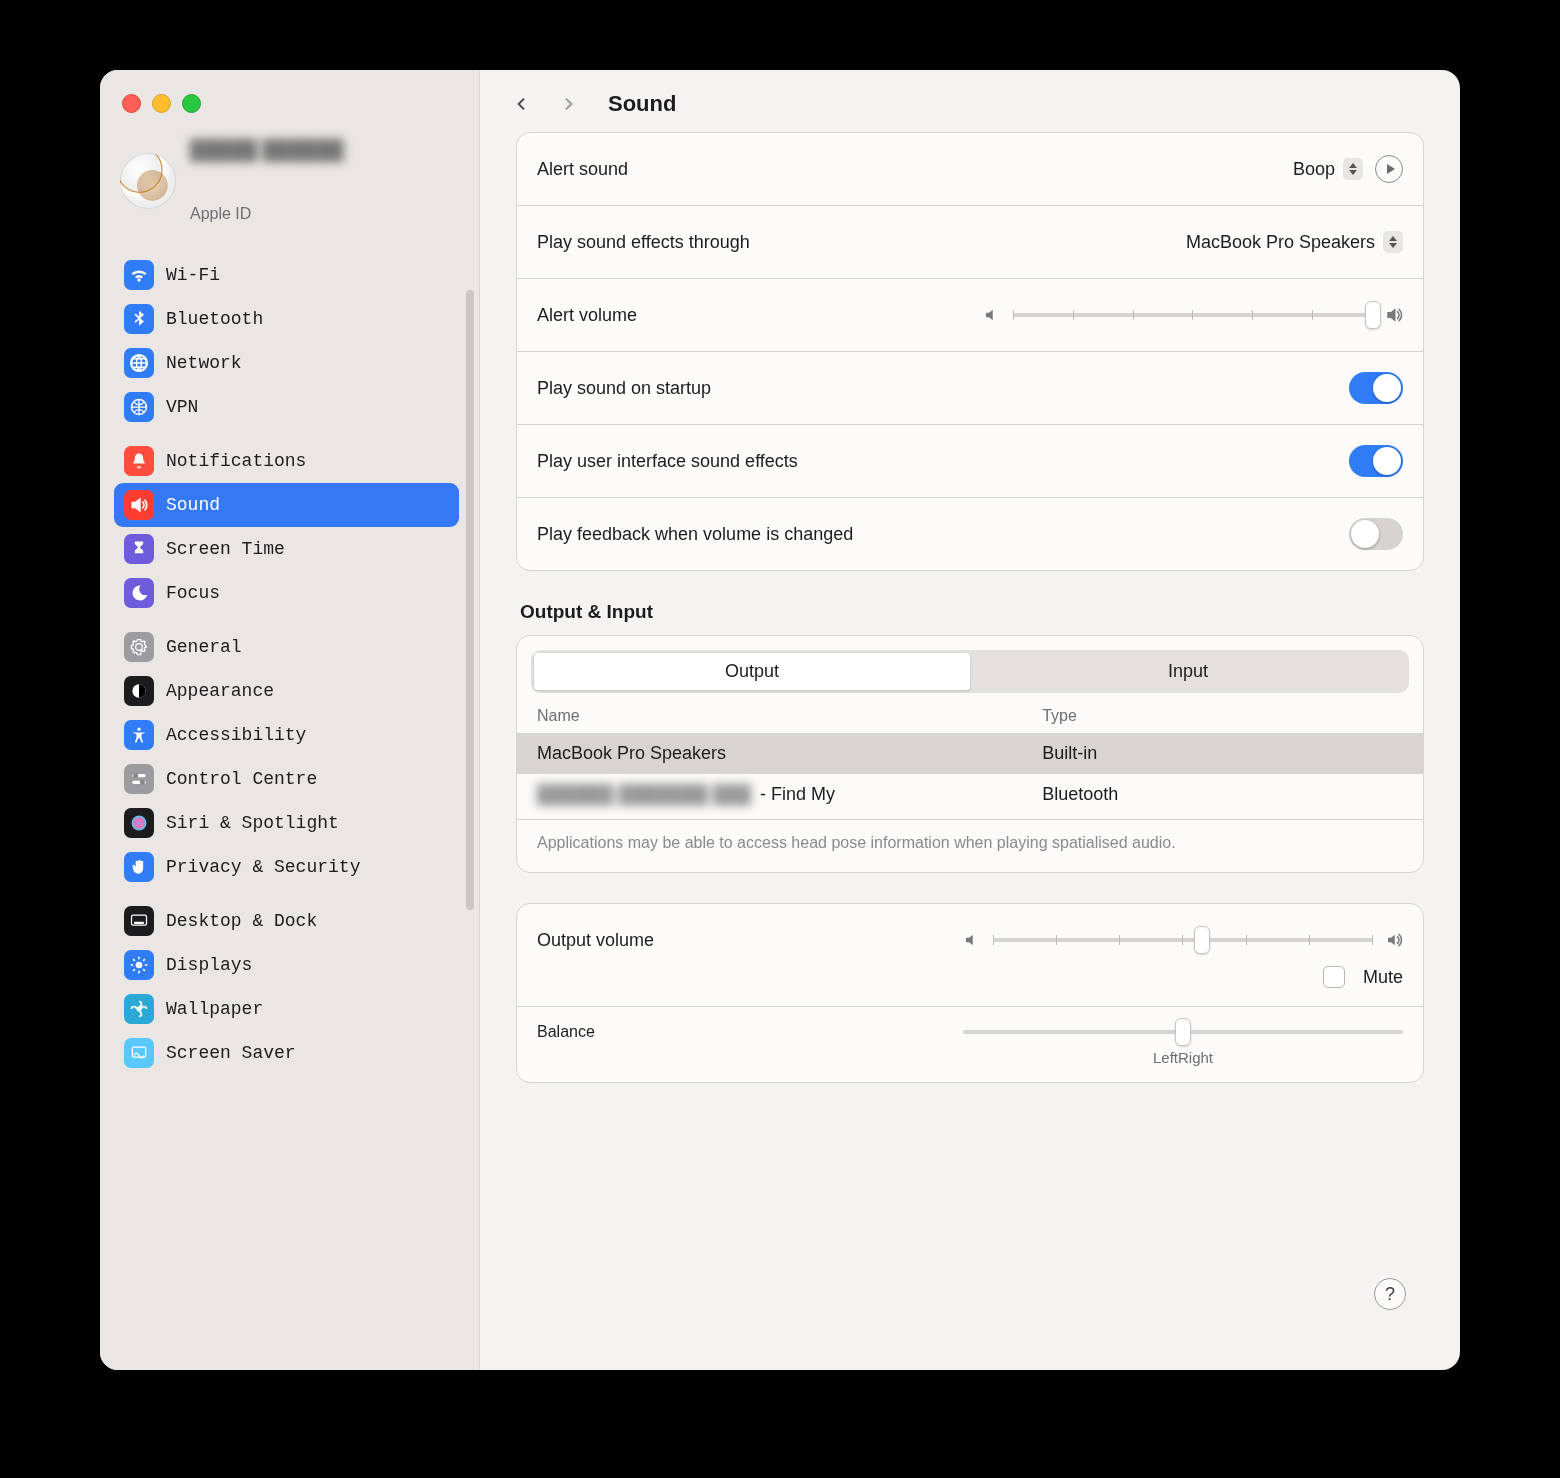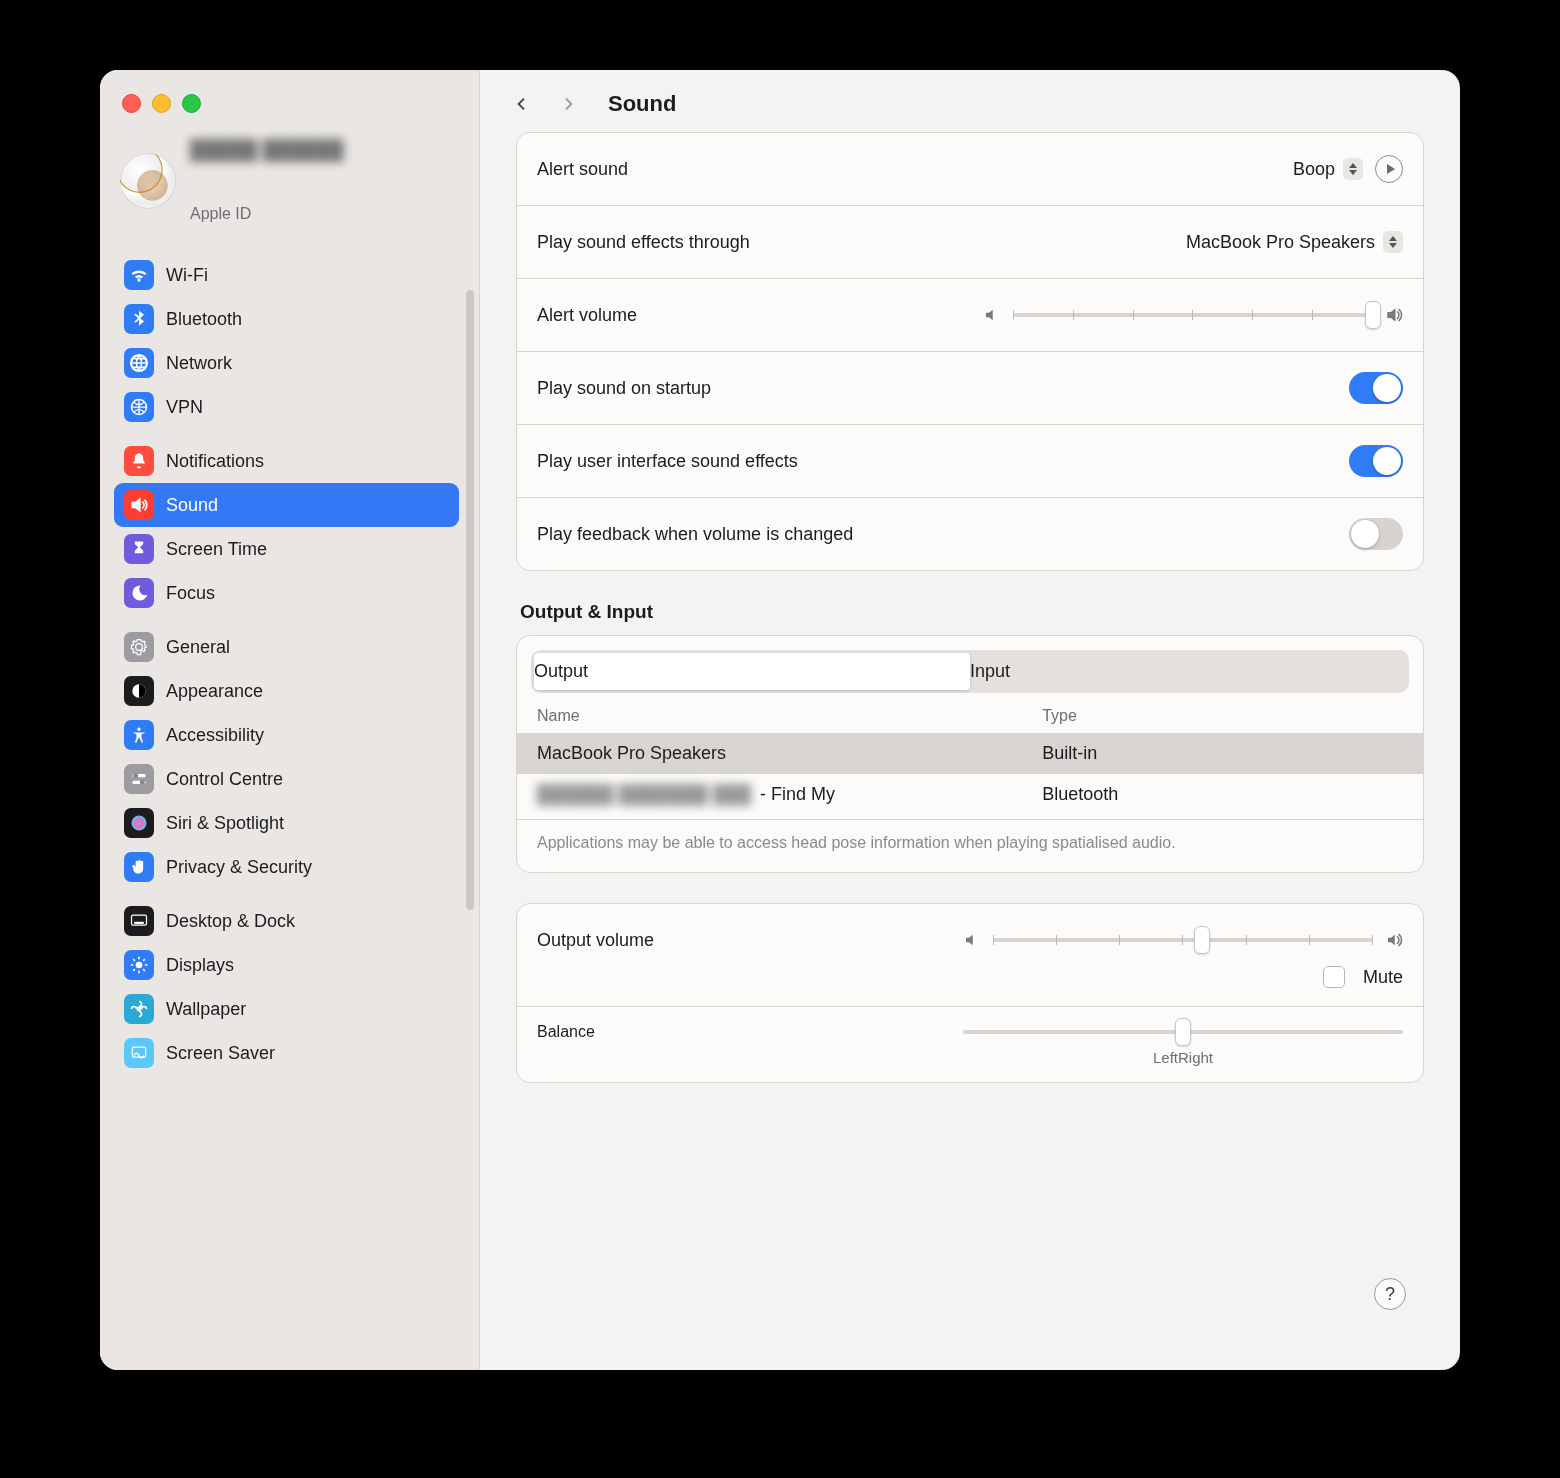--- a/index.html
+++ b/index.html
@@ -29,21 +29,21 @@
   .tl.grn{background:#28c840;border:1px solid #20a532;}
   .search{display:flex;align-items:center;background:#dcd9d6;border-radius:9px;padding:8px 12px;margin:0 6px 18px 6px;}
   .search svg{width:18px;height:18px;fill:#8a8a8e;margin-right:8px;}
   .search input{border:none;background:transparent;outline:none;font-size:18px;color:#5a5a5e;width:100%;}
   .search input::placeholder{color:#9a9a9e;}
   .profile{display:flex;align-items:center;gap:14px;margin:8px 6px 20px 6px;}
   .avatar{width:56px;height:56px;border-radius:50%;background:radial-gradient(circle at 35% 30%,#fff,#eee 40%,#c83 42%,#fff 44%,#eee 60%);box-shadow:inset 0 0 0 1px rgba(0,0,0,.1);position:relative;}
   .avatar::after{content:"";position:absolute;inset:6px;border-radius:50%;background:radial-gradient(circle at 60% 60%,#c83,#a62 40%,transparent 42%);opacity:.4;}
   .profile .name{font-size:19px;filter:blur(5px);color:#777;}
   .profile .sub{font-size:16px;color:#6e6e73;margin-top:44px;}
-  .side-list{overflow:auto;flex:1;padding-right:6px;}
+  .side-list{overflow:auto;flex:1;padding-right:6px;font-family:Liberation Mono, monospace;}
   .group{margin:10px 0;}
   .item{display:flex;align-items:center;gap:12px;padding:7px 10px;border-radius:9px;font-size:18px;cursor:default;}
   .item.active{background:var(--accent);color:#fff;}
   .item.active .ico{filter:none;}
   .ico{width:30px;height:30px;border-radius:7px;display:flex;align-items:center;justify-content:center;flex:0 0 30px;}
   .ico svg{width:20px;height:20px;fill:#fff;}
   .ico.blue{background:#2f7cf6;}
   .ico.red{background:#ff4d3d;}
   .ico.redS{background:#ff3c30;}
   .ico.purple{background:#6f5cdc;}
@@ -82,21 +82,21 @@
   .spk{width:18px;height:18px;fill:#7a7a7e;}
   
   .toggle{width:54px;height:32px;border-radius:16px;position:relative;background:#d6d3d0;transition:.15s;}
   .toggle .knob{position:absolute;top:2px;left:2px;width:28px;height:28px;border-radius:50%;background:#fff;box-shadow:0 1px 3px rgba(0,0,0,.3);}
   .toggle.on{background:#34c759;}
   .toggle.on{background:#2f7cf6;}
   .toggle.on .knob{left:24px;}
   
   .section-title{font-size:19px;font-weight:700;margin:0 4px 12px 4px;}
   .seg{display:flex;background:var(--seg-bg);border-radius:10px;padding:3px;margin:14px 14px 0 14px;}
-  .seg .opt{flex:1;text-align:left;padding:8px 0;font-size:18px;border-radius:4px;}
+  .seg .opt{flex:1;text-align:center;padding:8px 0;font-size:18px;border-radius:4px;}
   .seg .opt.active{background:#fff;box-shadow:0 1px 3px rgba(0,0,0,.15);}
   .table-head{display:flex;padding:14px 20px 8px 20px;font-size:16px;color:#6e6e73;}
   .col-name{flex:1.4;}
   .col-type{flex:1;}
   .trow{display:flex;padding:10px 20px;font-size:18px;}
   .trow.sel{background:var(--row-sel);}
   .trow .blurred{filter:blur(5px);color:#999;margin-right:4px;}
   .hint{font-size:16px;color:#8a8a8e;padding:12px 20px 18px 20px;line-height:1.4;border-top:1px solid var(--border);margin-top:4px;}
   .mute-row{display:flex;justify-content:flex-end;align-items:center;gap:18px;padding:0 20px 18px 20px;font-size:18px;}
   .chk{width:20px;height:20px;border:1px solid #b8b5b1;border-radius:5px;background:#fff;}

